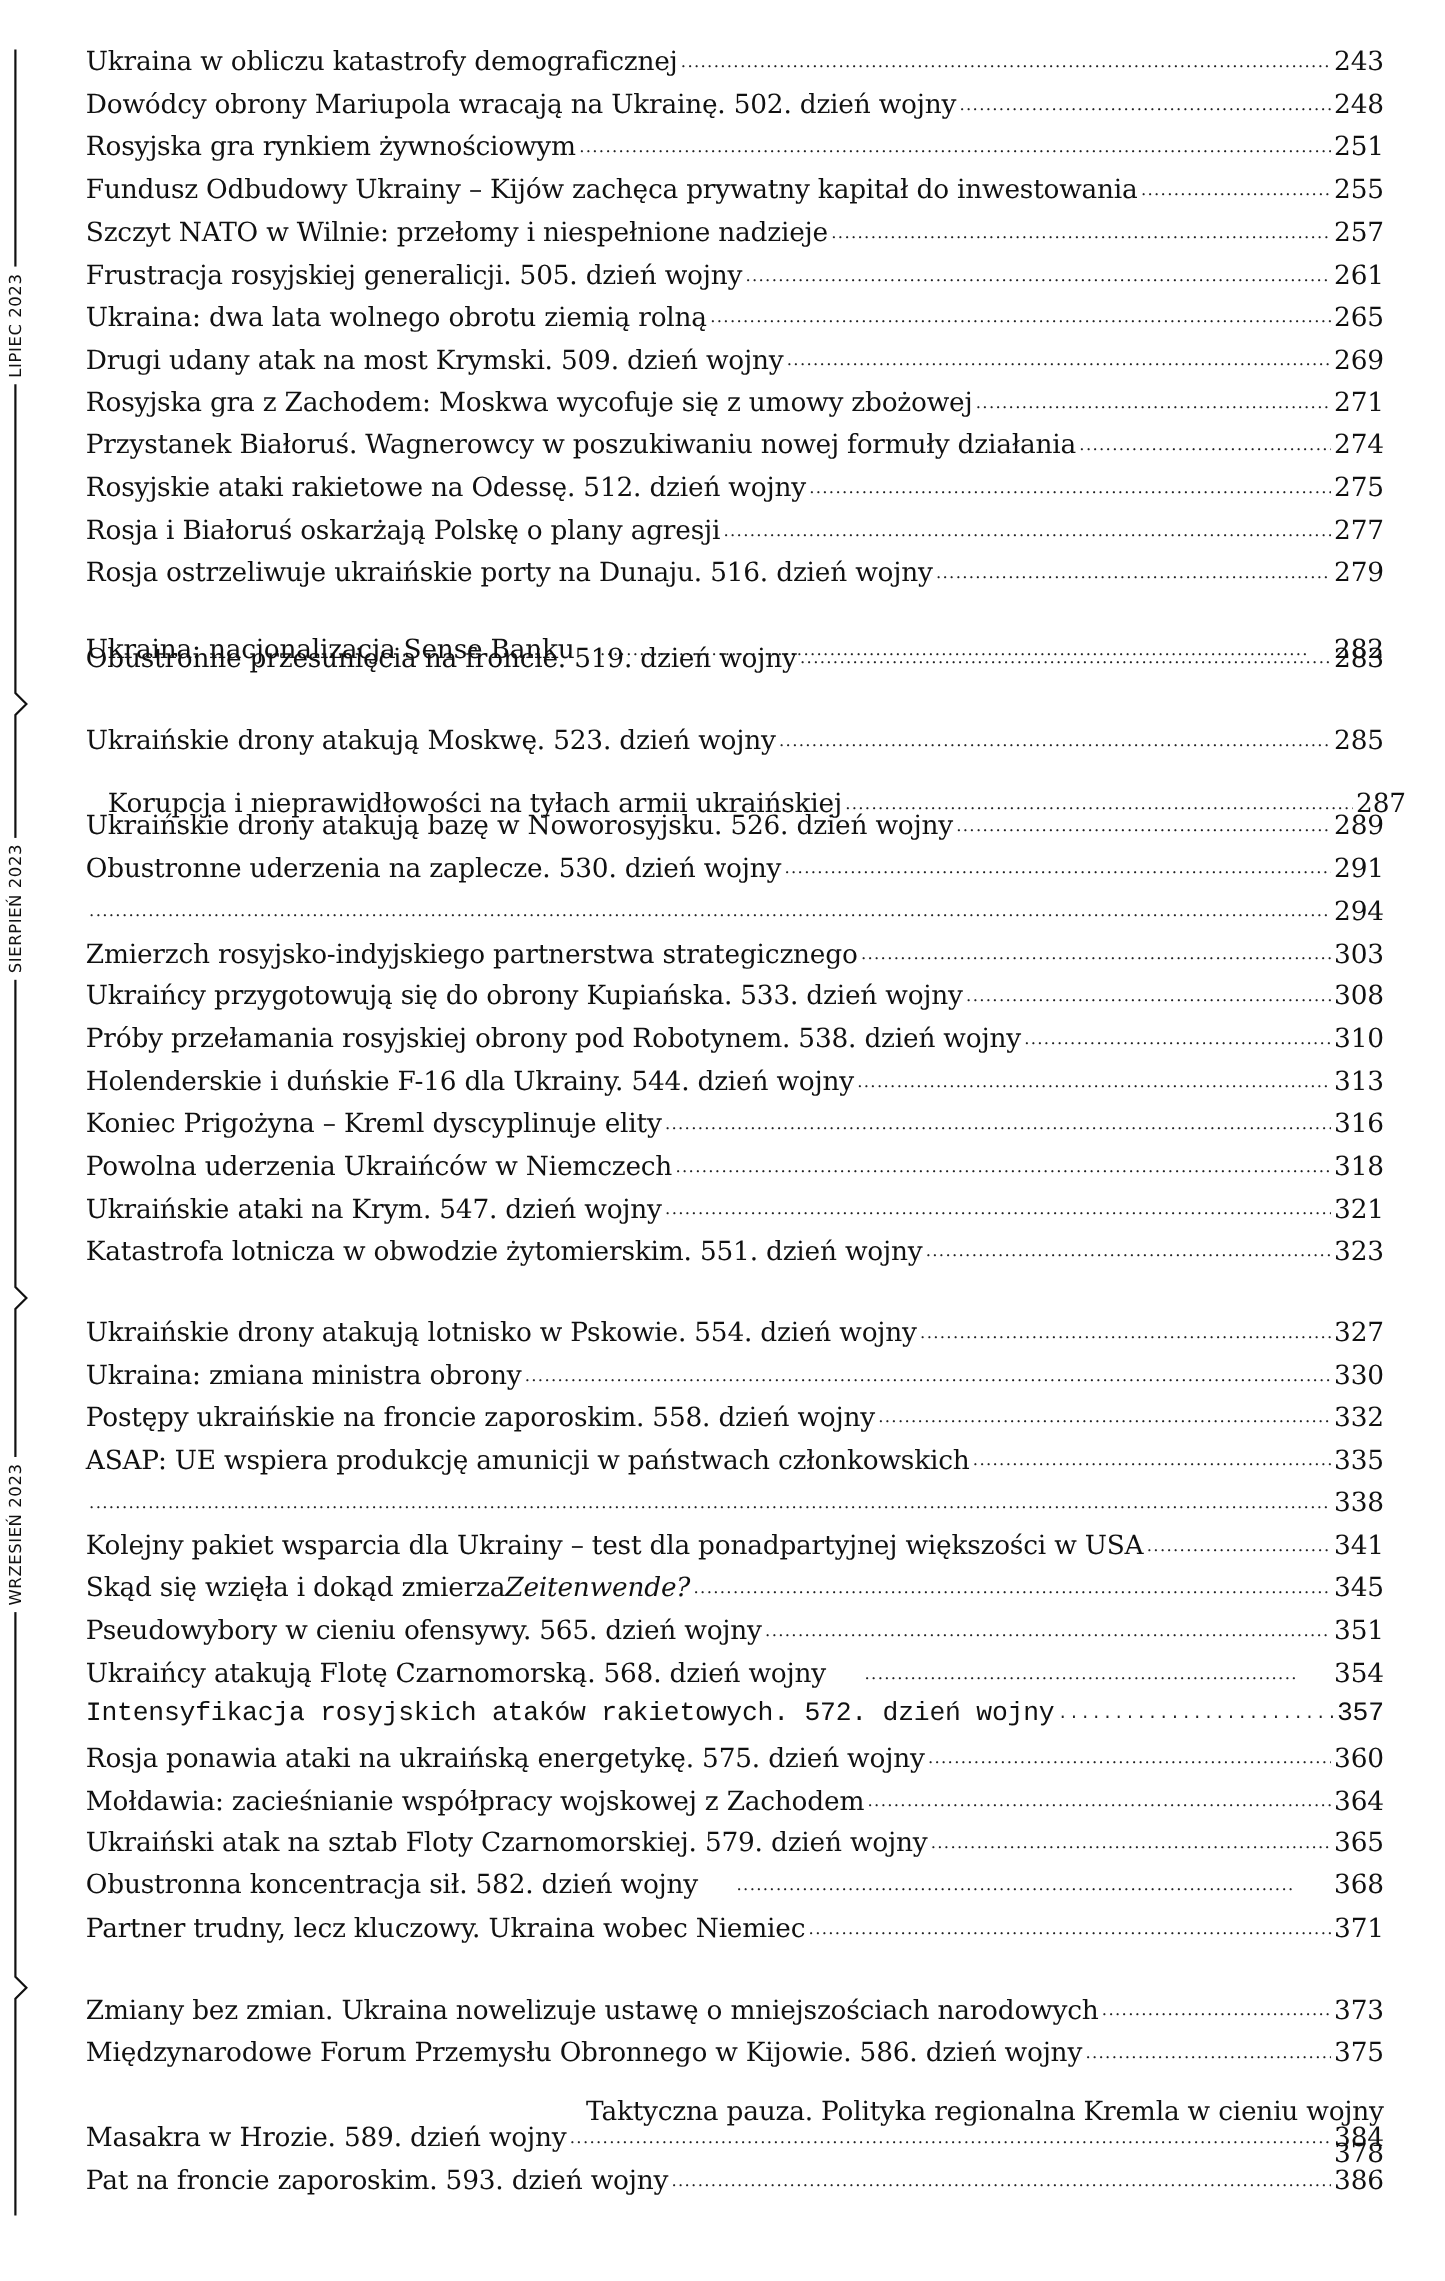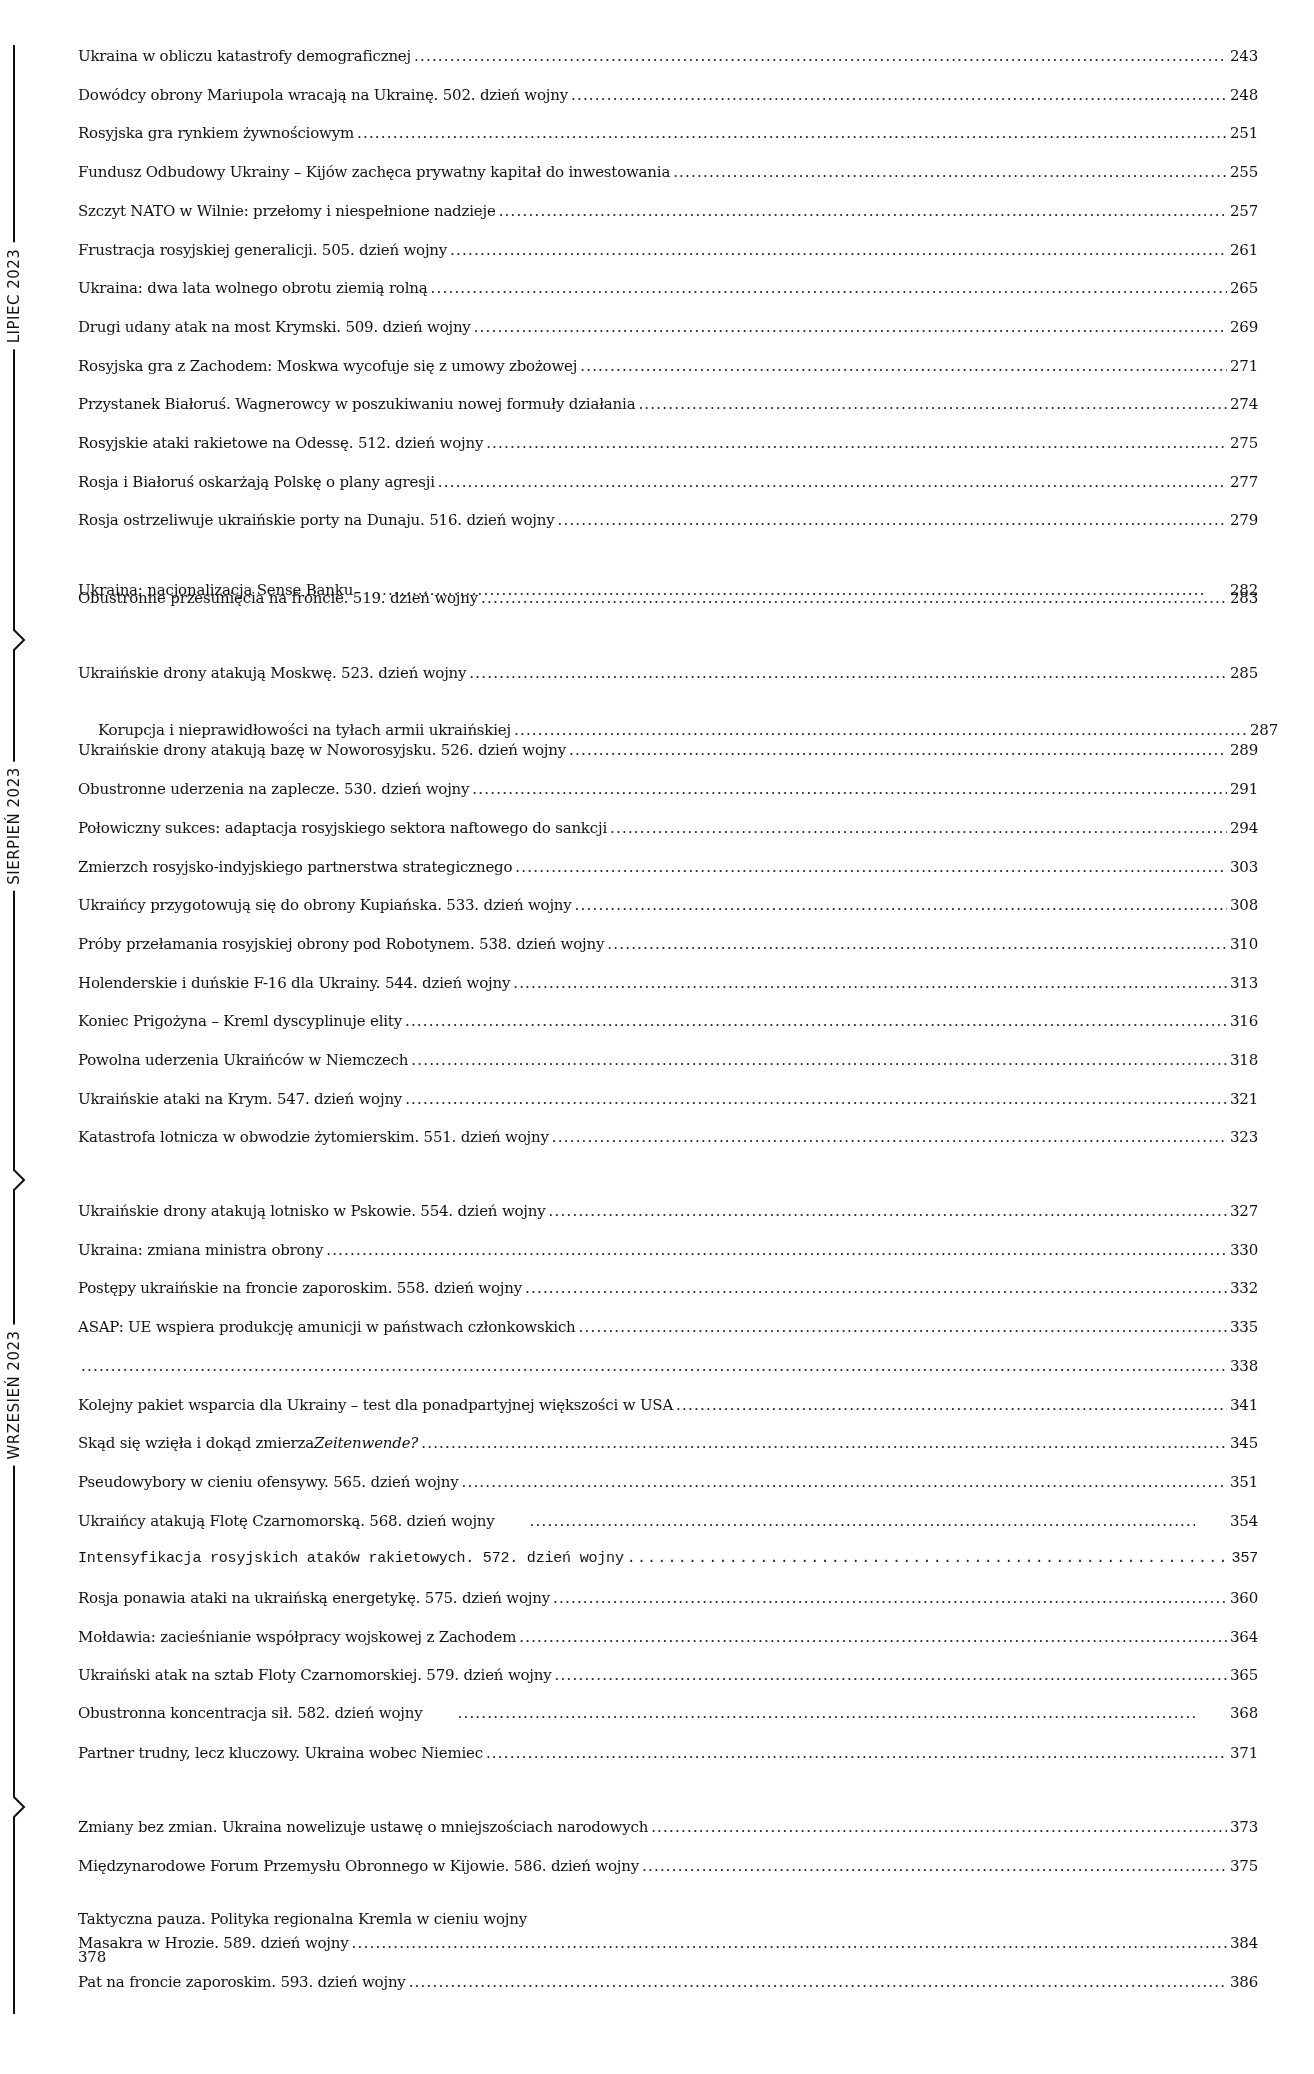--- a/index.html
+++ b/index.html
@@ -1,20 +1,20 @@
 <!DOCTYPE html>
 <html><head>
 <meta charset="utf-8">
 <style>
   html, body { margin: 0; padding: 0; background: #ffffff; }
   body { width: 1314px; height: 2074px; position: relative; overflow: hidden;
          font-family: "DejaVu Serif", serif; color: #111; }
   .toc { position: absolute; left: 78px; width: 1180px; top: 0; }
   .entry { position: absolute; left: 0; width: 1180px; height: 38px;
-           display: flex; align-items: flex-start; font-size: 15px; line-height: 38px;
+           display: flex; align-items: flex-end; font-size: 24px; line-height: 38px;
            letter-spacing: -0.2px; }
   .entry .title { white-space: nowrap; flex: 0 0 auto; }
   .entry .leader { flex: 1 1 auto; overflow: hidden; white-space: nowrap; margin: 0 3px;
                    font-size: 15px; letter-spacing: 1.2px; color: #222; }
   .entry .leader::before { content: "........................................................................................................................................................................................................................................................................................................"; }
   .entry .page { flex: 0 0 auto; text-align: right; }
   .rail { position: absolute; left: 0; top: 0; width: 60px; height: 2074px; }
   .month-label { position: absolute; left: 14px; font-family: "DejaVu Sans", sans-serif;
                  font-size: 15px; letter-spacing: 0.5px; color: #111; white-space: nowrap;
                  transform: translate(-50%, -50%) rotate(-90deg); background: #fff; padding: 0 6px; }
@@ -121,21 +121,20 @@
       <span class="title">Ukraińskie drony atakują bazę w Noworosyjsku. 526. dzień wojny</span>
       <span class="leader"></span>
       <span class="page">289</span>
     </div>
     <div class="entry" style="top: 770.1px;">
       <span class="title">Obustronne uderzenia na zaplecze. 530. dzień wojny</span>
       <span class="leader"></span>
       <span class="page">291</span>
     </div>
     <div class="entry" style="top: 808.8px;">
-      <span class="title">Połowiczny sukces: adaptacja rosyjskiego sektora naftowego do sankcji</span>
       <span class="leader"></span>
       <span class="page">294</span>
     </div>
     <div class="entry" style="top: 847.5px;">
       <span class="title">Zmierzch rosyjsko-indyjskiego partnerstwa strategicznego</span>
       <span class="leader"></span>
       <span class="page">303</span>
     </div>
     <div class="entry" style="top: 886.2px;">
       <span class="title">Ukraińcy przygotowują się do obrony Kupiańska. 533. dzień wojny</span>

